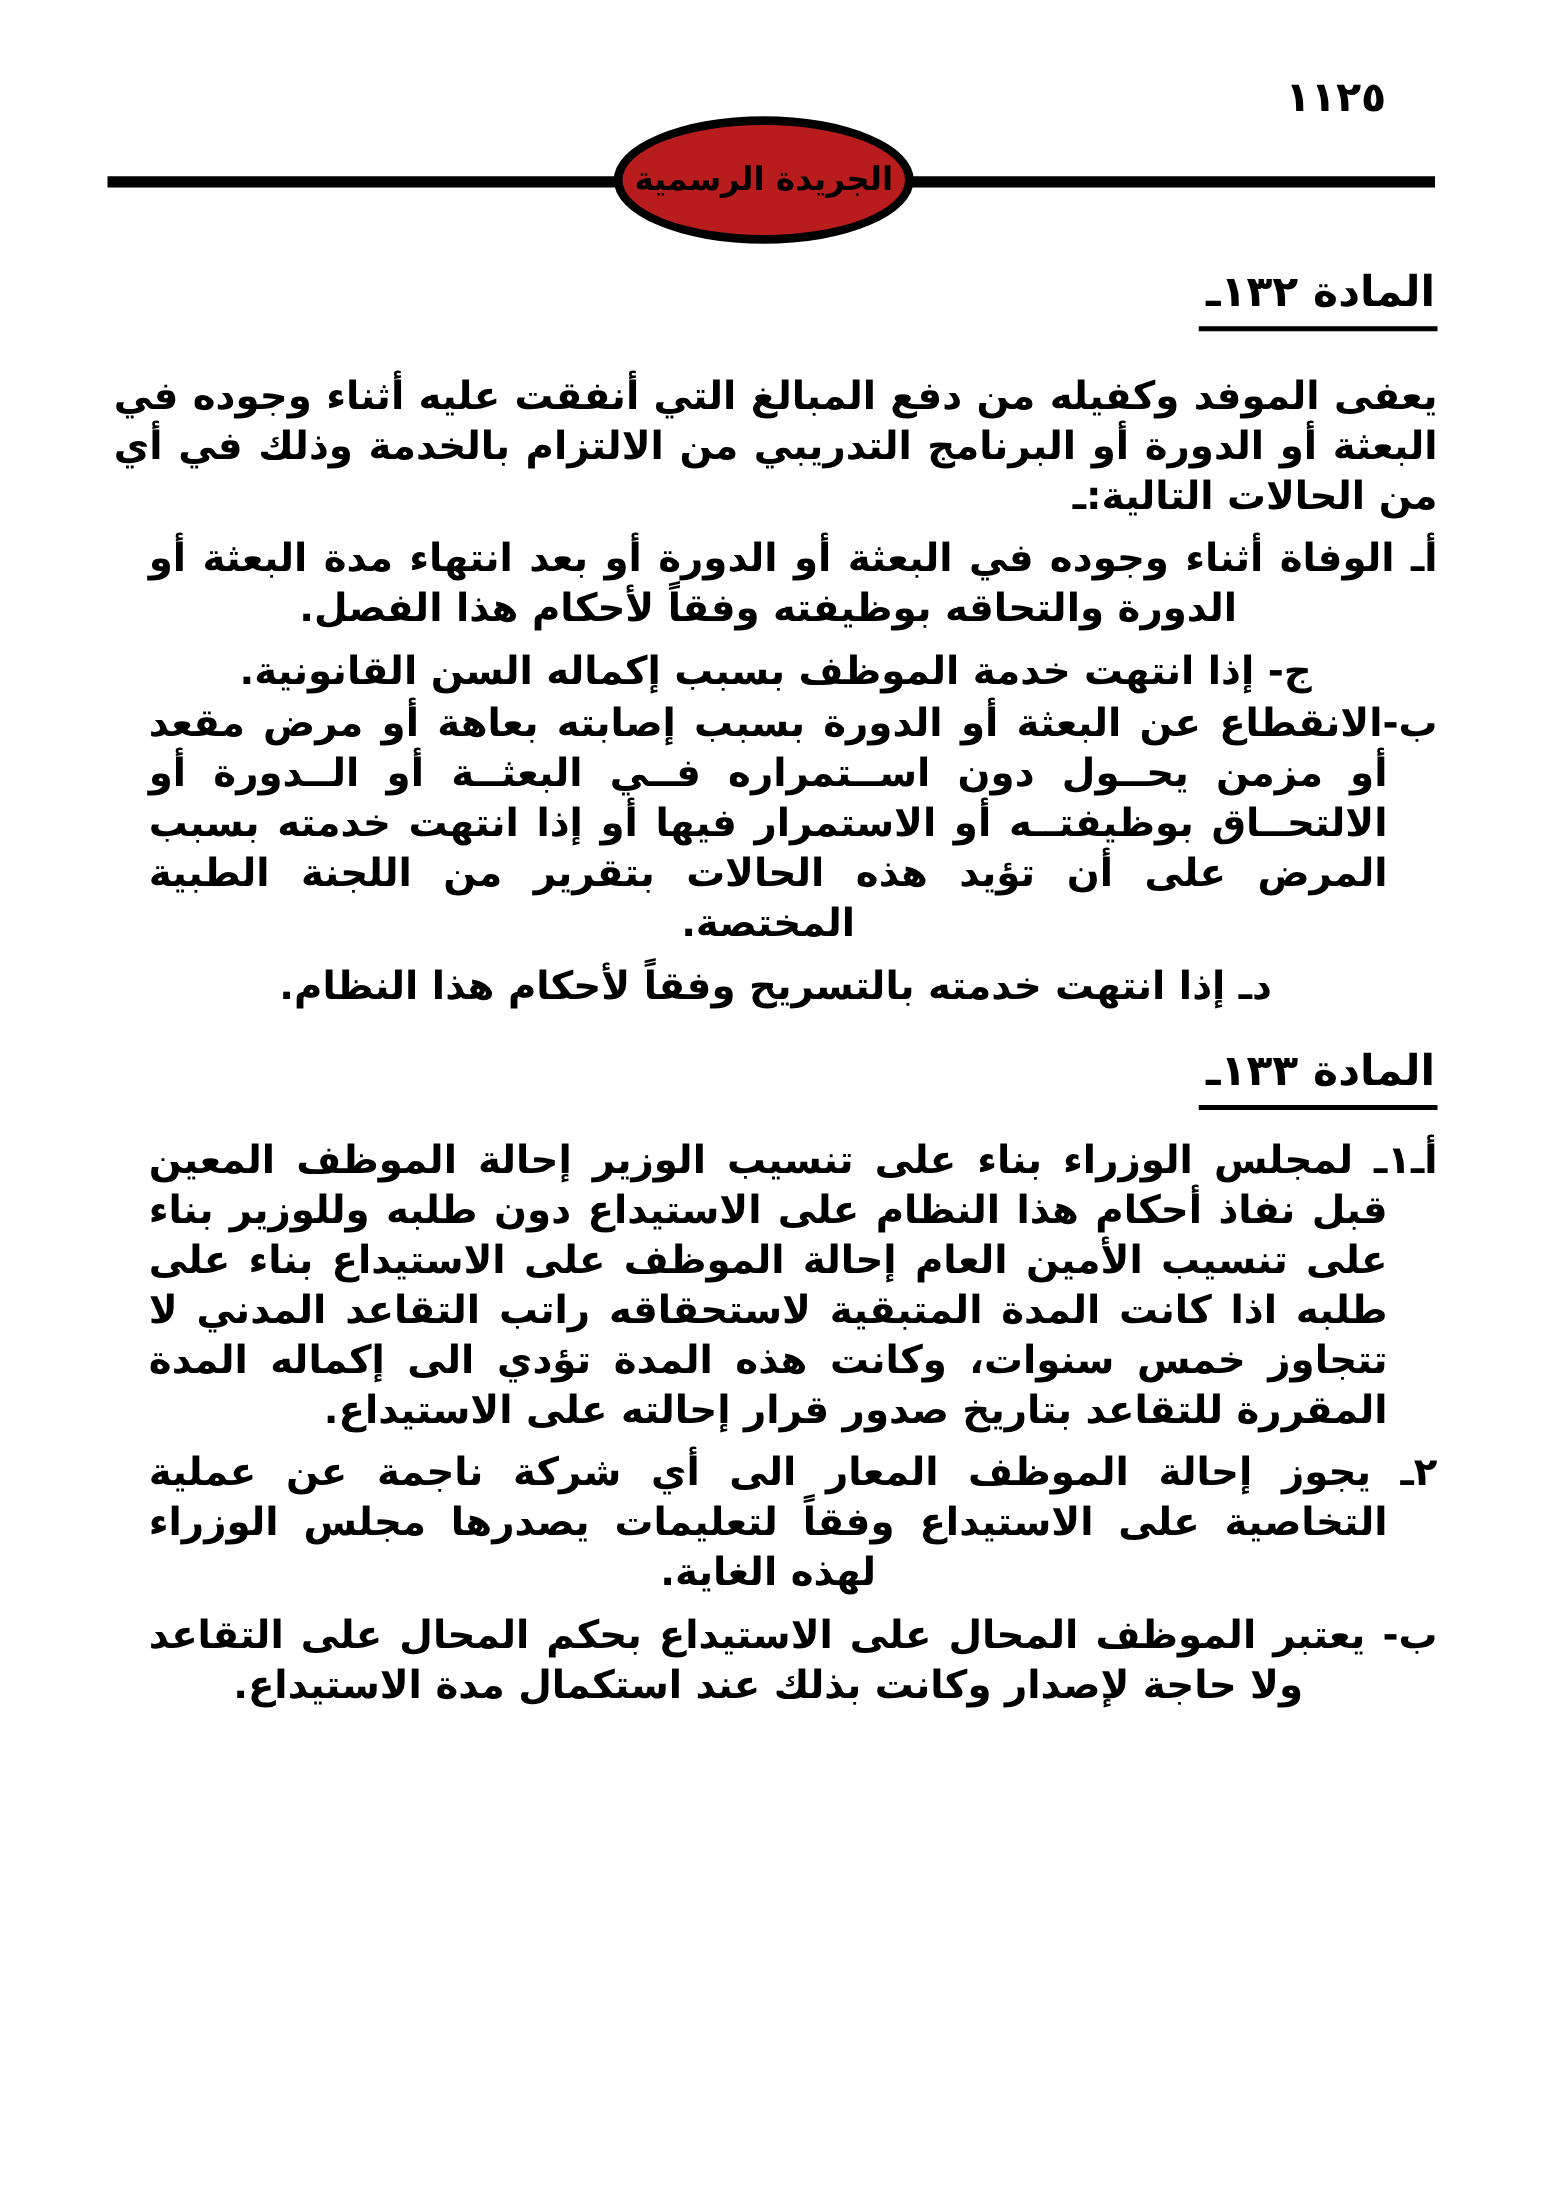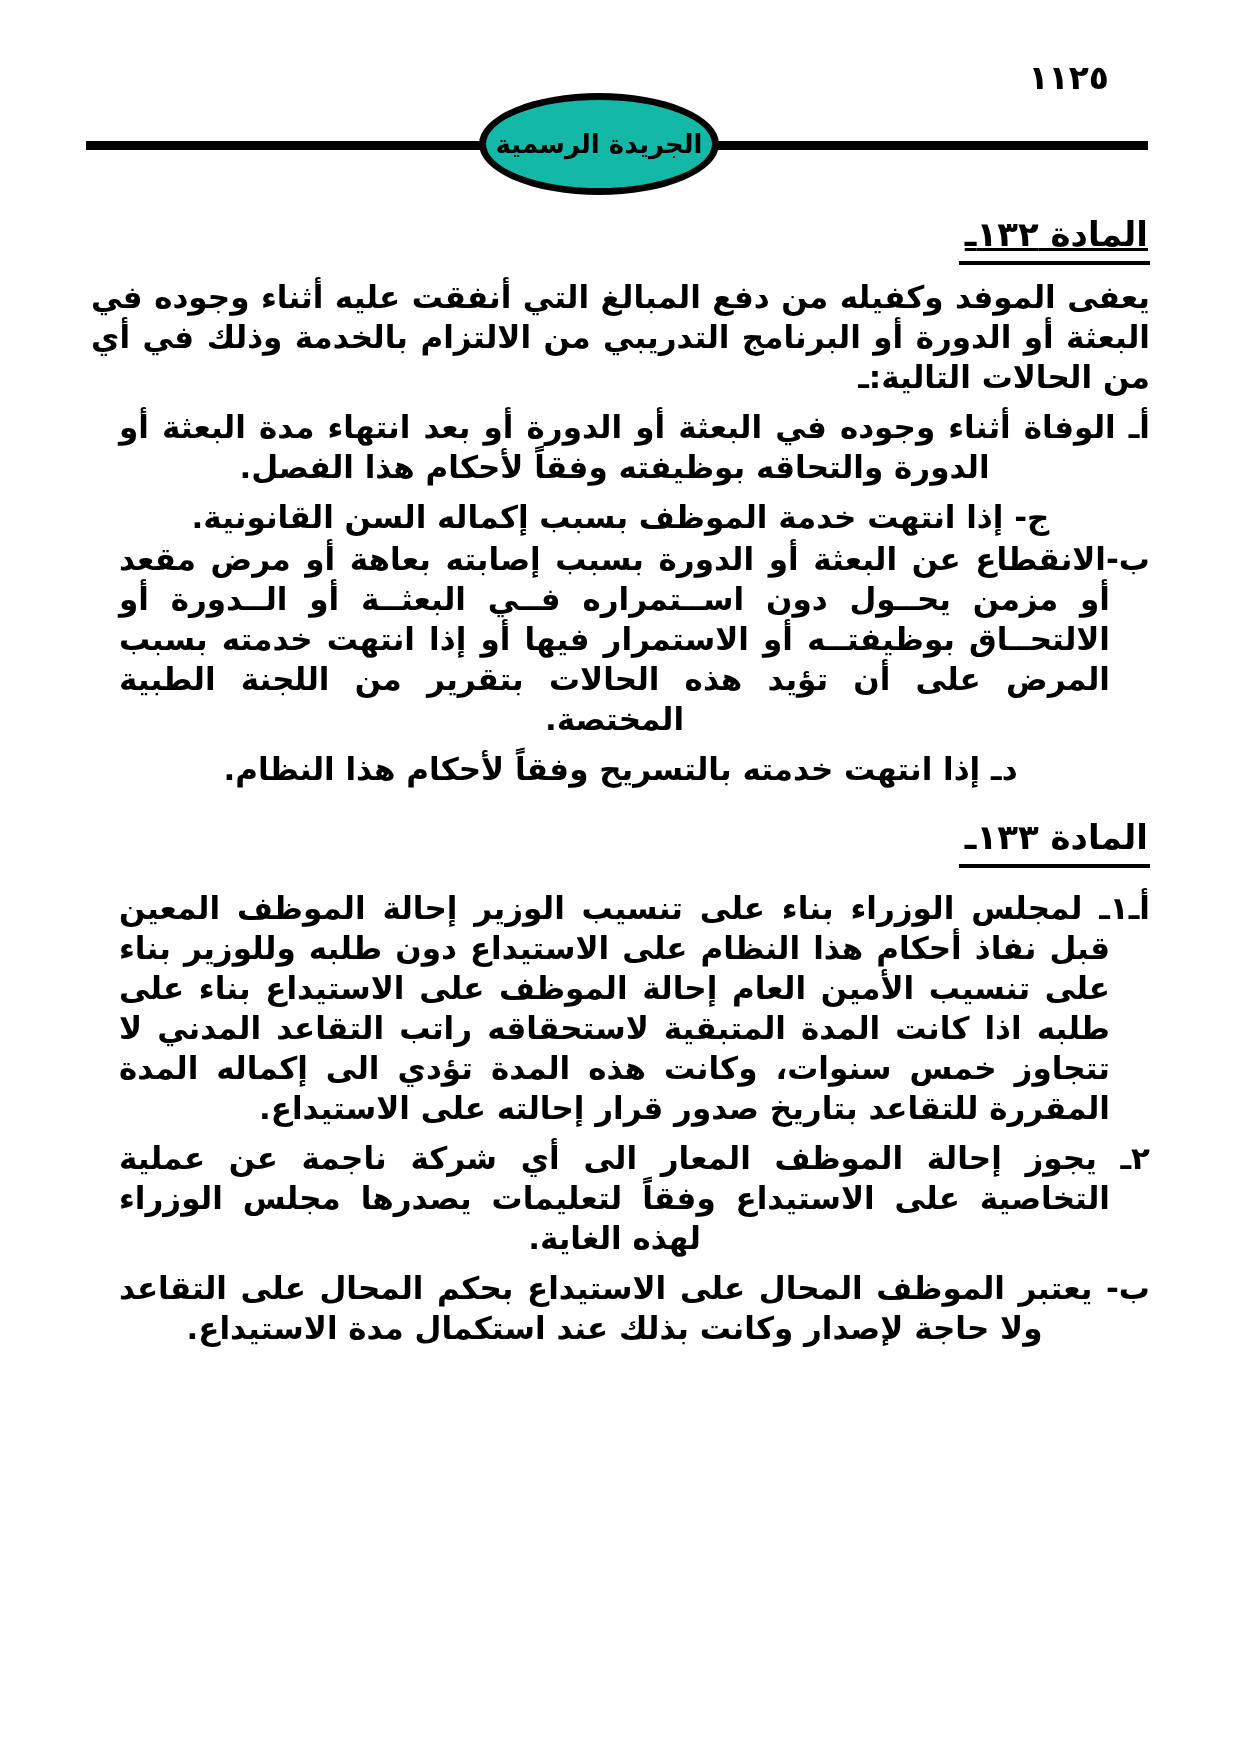--- a/index.html
+++ b/index.html
@@ -30,25 +30,25 @@
     top: 141px;
     left: 86px;
     width: 1062px;
     height: 9px;
     background: #000;
     z-index: 1;
   }
   .header-oval {
     position: absolute;
     top: 93px;
-    left: 479px;
+    left: 491px;
     width: 240px;
     height: 102px;
     box-sizing: border-box;
-    background: #14b8a6;
+    background: #b91c1c;
     border: 7px solid #000;
     border-radius: 50%;
     display: flex;
     align-items: center;
     justify-content: center;
     z-index: 2;
   }
   .header-oval .oval-label {
     font-size: 26px;
     font-weight: bold;
@@ -65,21 +65,21 @@
     font-weight: bold;
   }
   .article-title {
     font-size: 34px;
     font-weight: bold;
     margin: 0;
     padding: 0 2px 7px 6px;
     border-bottom: 4px solid #000;
     width: fit-content;
   }
-  #title-132 { margin-top: 214px; margin-bottom: 12px; text-decoration: underline; }
+  #title-132 { margin-top: 214px; margin-bottom: 32px; }
   #title-133 { margin-top: 28px;  margin-bottom: 20px; margin-left: 37px; }
 
   .para {
     font-size: 31px;
     line-height: 40px;
     margin: 0 0 10px 0;
     text-align: justify;
   }
   .hang {
     padding-right: 40px;

